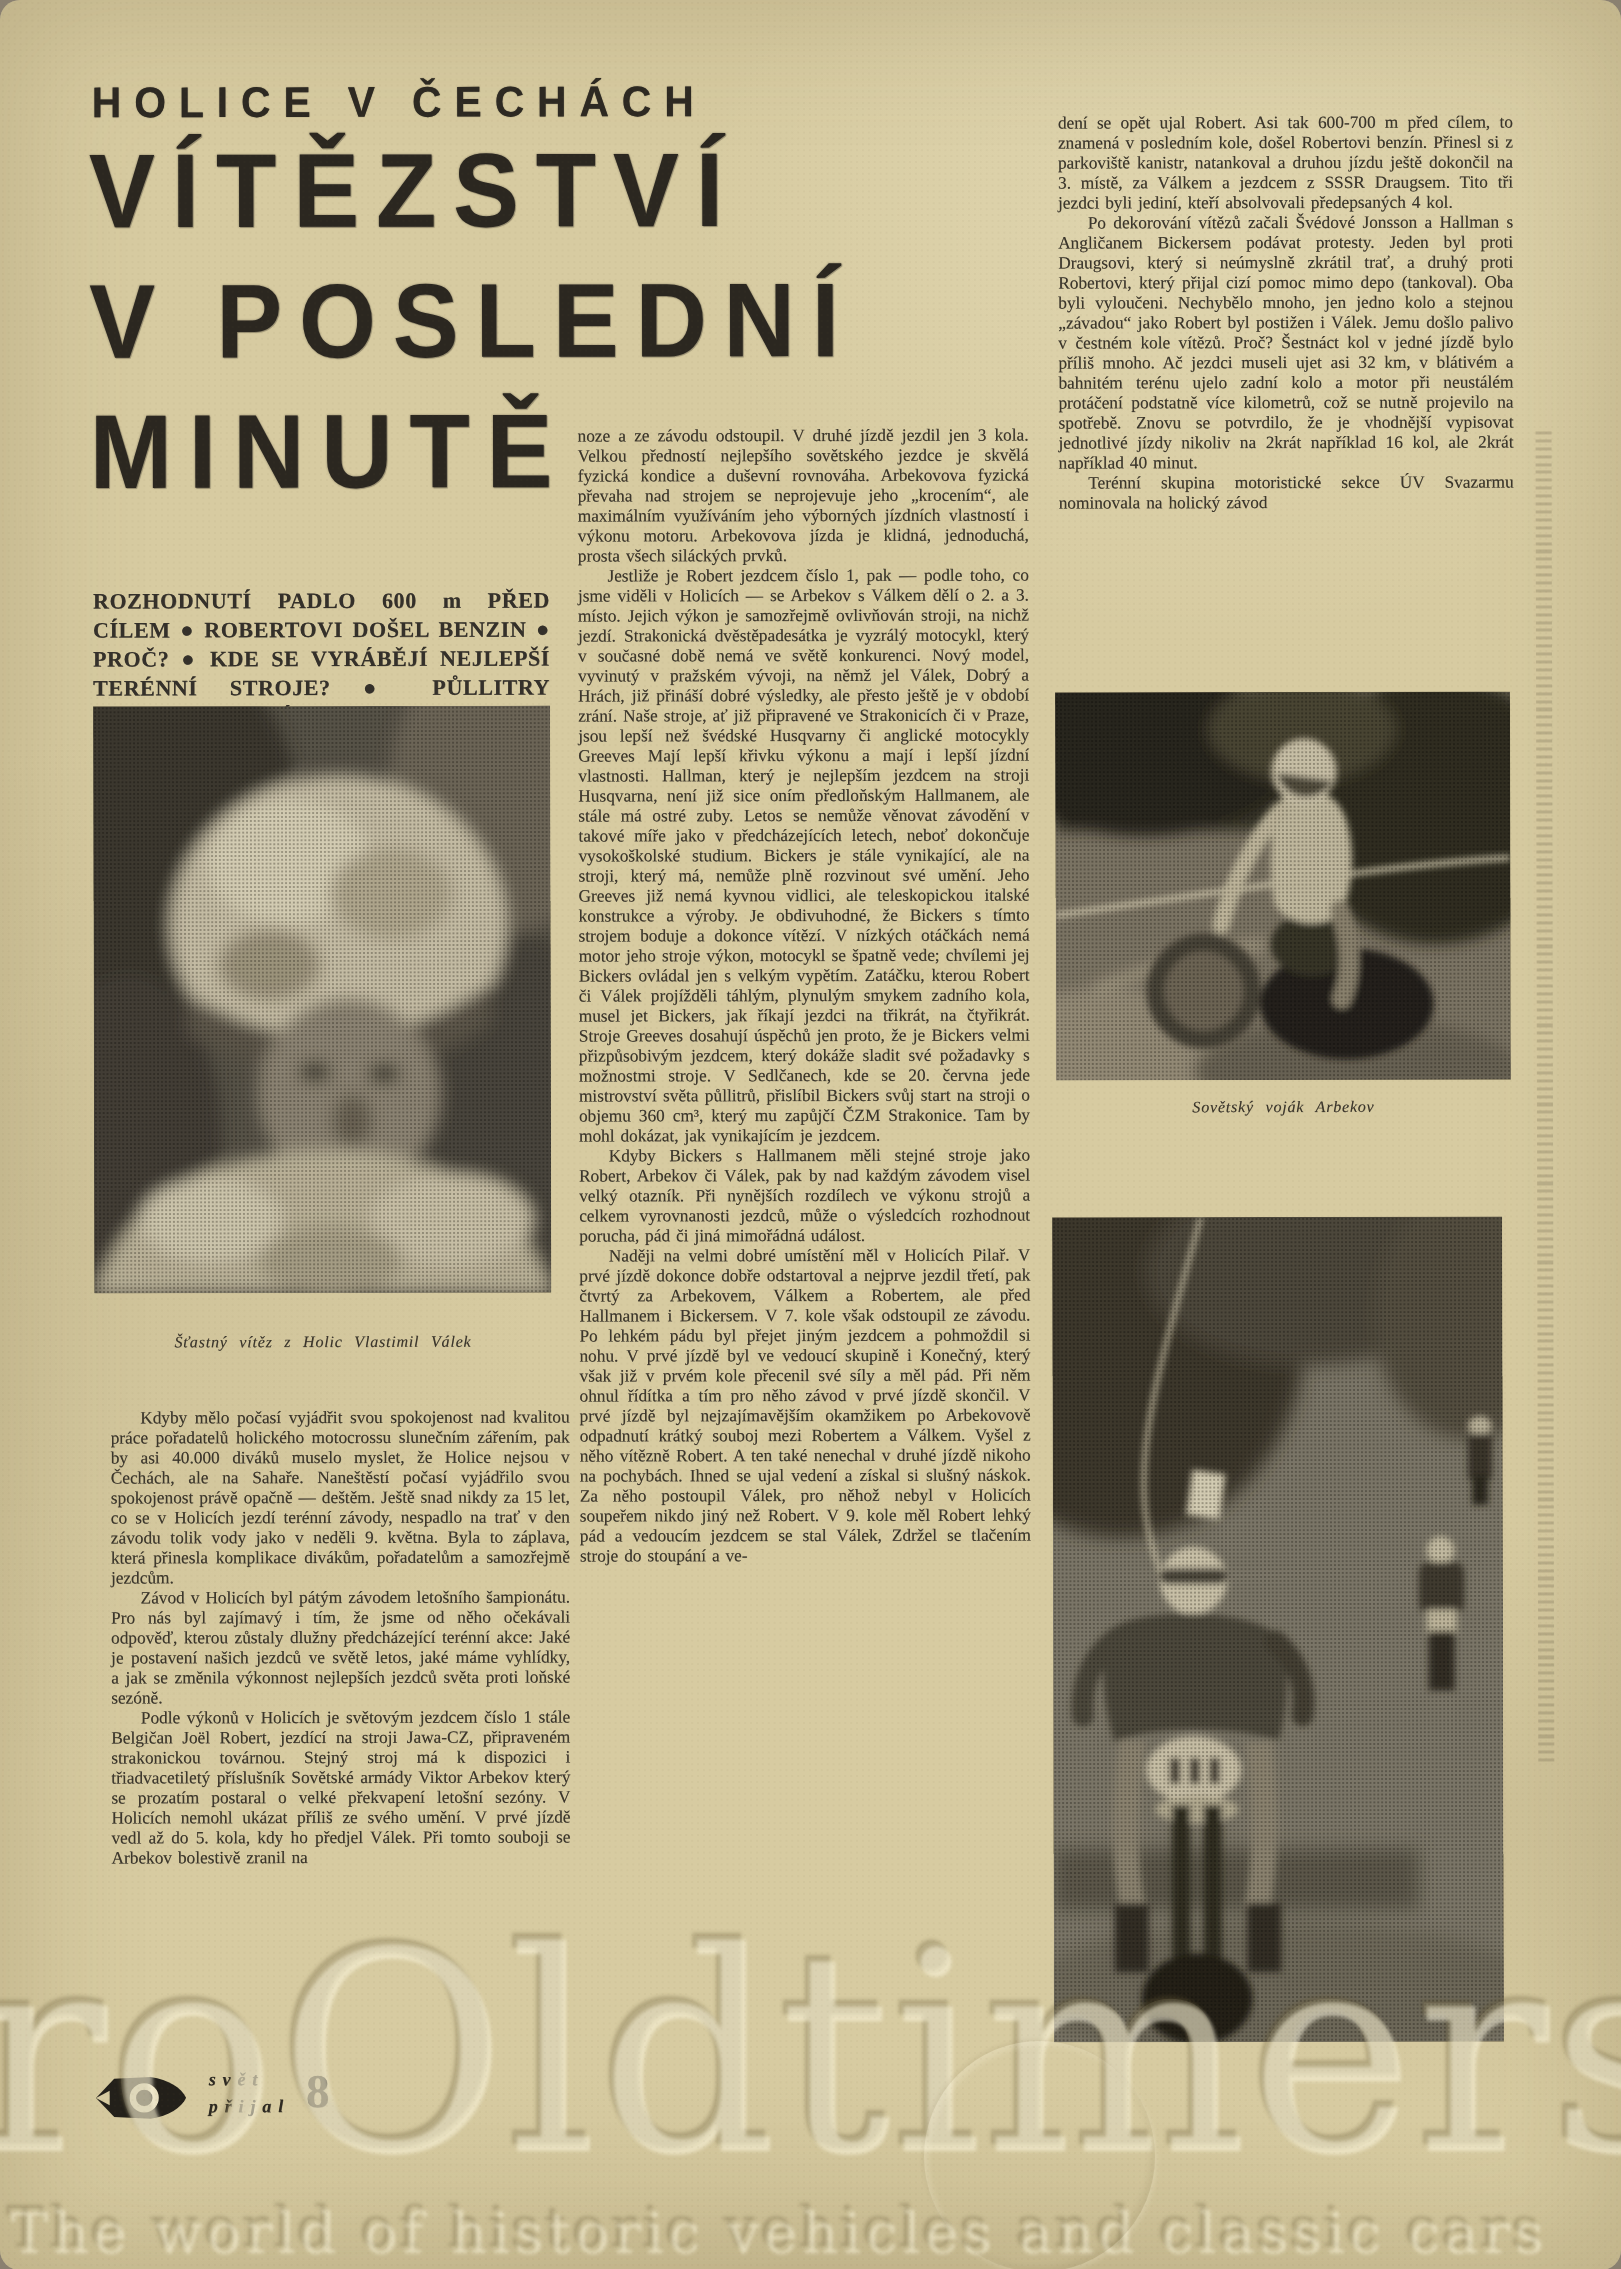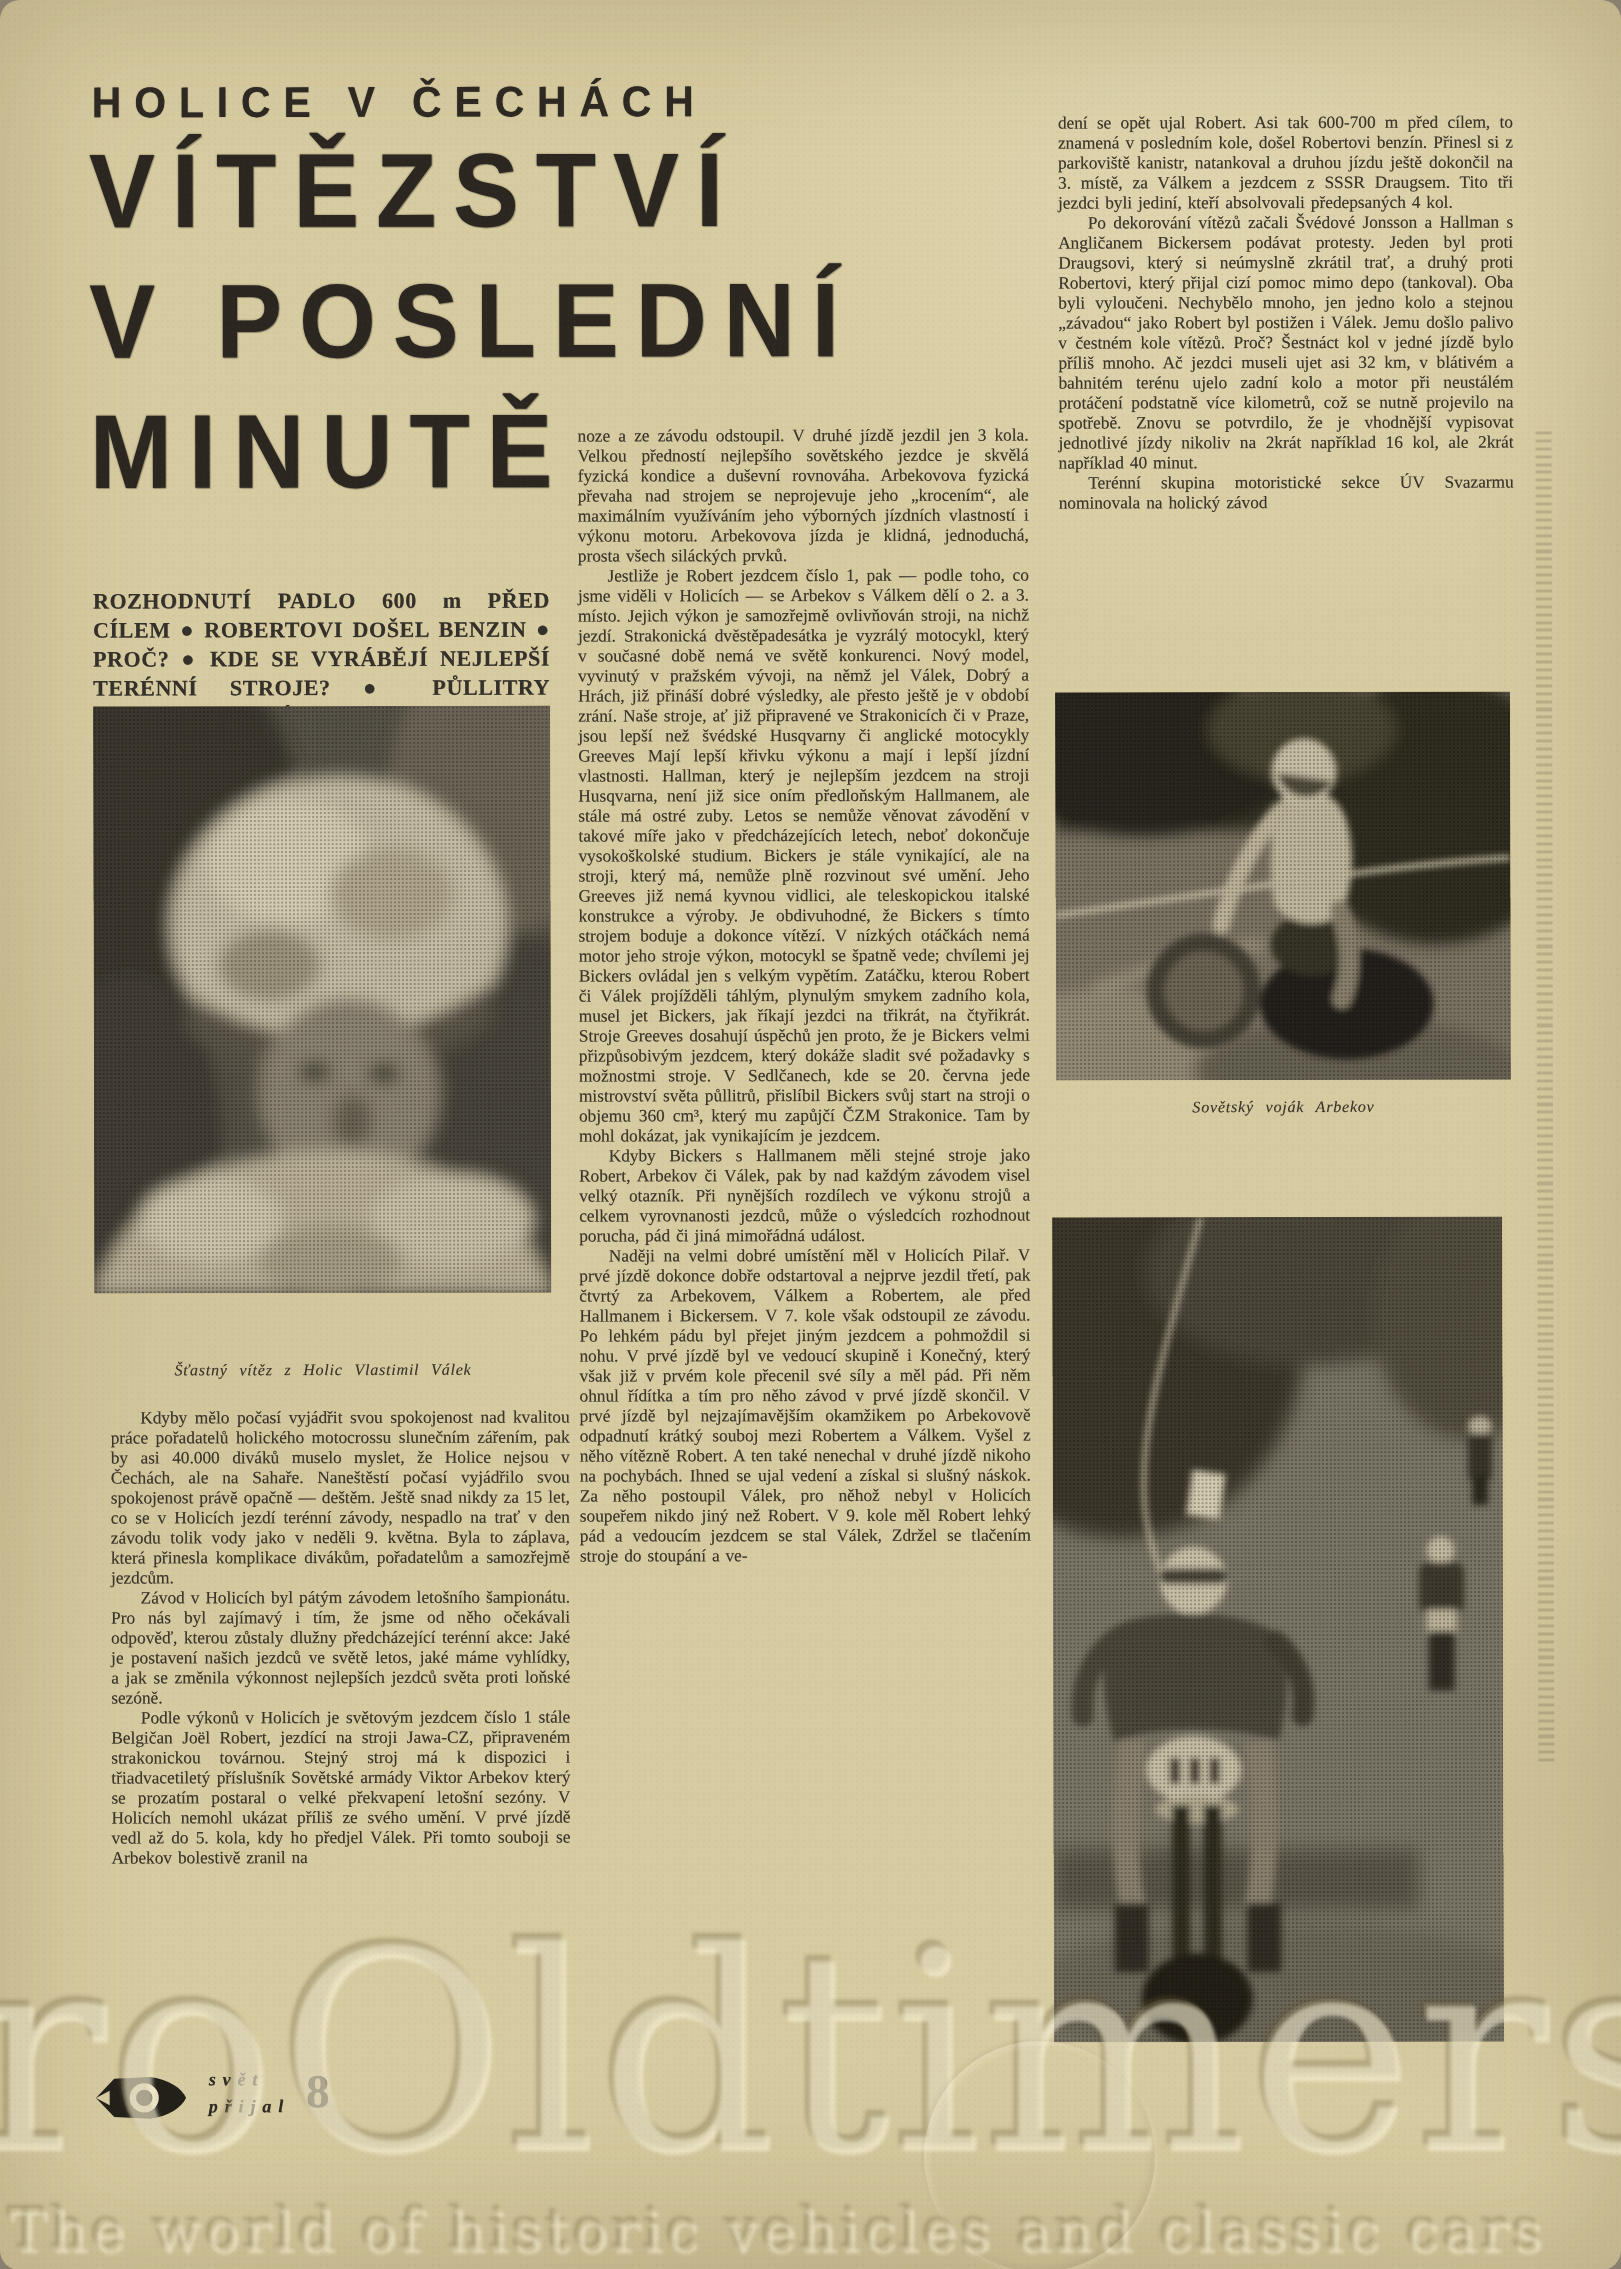--- a/index.html
+++ b/index.html
@@ -51,21 +51,21 @@
   .bodytext p{margin:0;}
   .bodytext p.indent{text-indent:29.6px;}
   .col-left-body{left:94px;top:1407px;width:459px;margin-left:16px;}
   .col-middle{left:579px;top:426px;width:451px;}
   .col-right-top{left:1060px;top:114px;width:455px;}
 
   
   .caption{position:absolute;font-style:italic;font-size:16px;color:#3b362c;
     text-align:center;letter-spacing:0.8px;word-spacing:6.9px;
     text-shadow:0.2px 0.2px 0.5px rgba(59,54,44,.45);}
-  .cap-valek{left:94px;top:1332px;width:457px;margin-top:28px;}
+  .cap-valek{left:94px;top:1332px;width:457px;}
   .cap-arbekov{left:1056px;top:1099px;width:455px;}
   .cap-hallman{left:1056px;top:1180px;width:455px;margin-top:44px;}
 
   
   .photo{position:absolute;overflow:hidden;
     box-shadow:inset 0 0 0 2px rgba(70,60,40,.3), inset 0 0 49px rgba(55,45,25,.28);}
   .photo svg{position:absolute;inset:0;width:100%;height:100%;display:block;
     filter:saturate(.65) contrast(.97);}
   .halftone{position:absolute;inset:0;pointer-events:none;mix-blend-mode:multiply;
     background-image:radial-gradient(rgba(32,27,16,.30) 1px, rgba(32,27,16,0) 1.5px);

